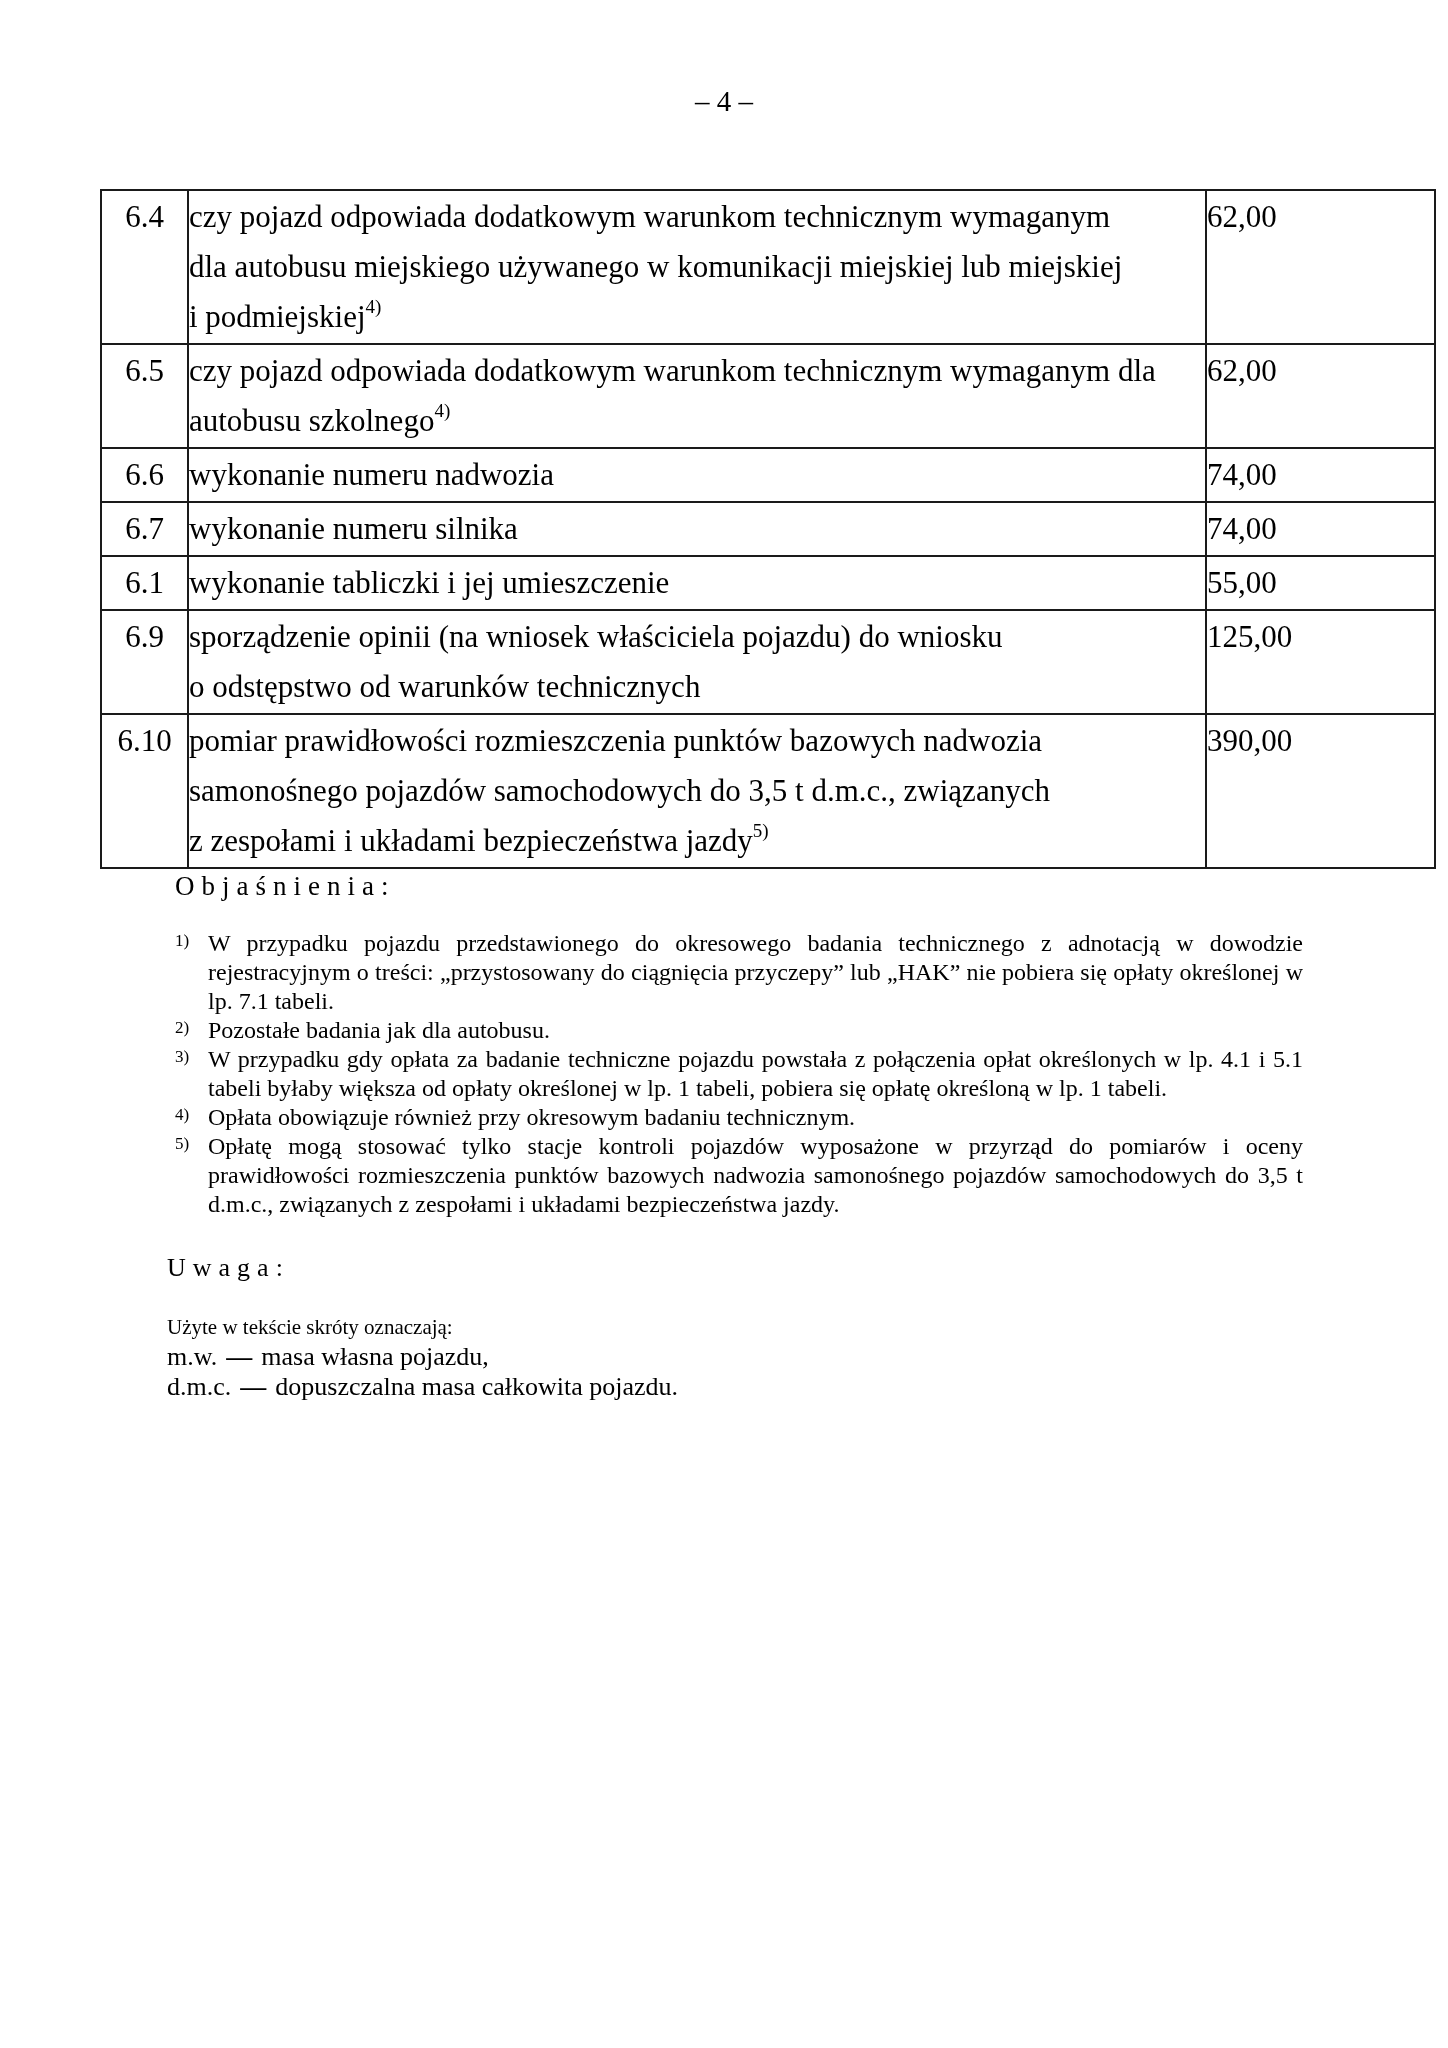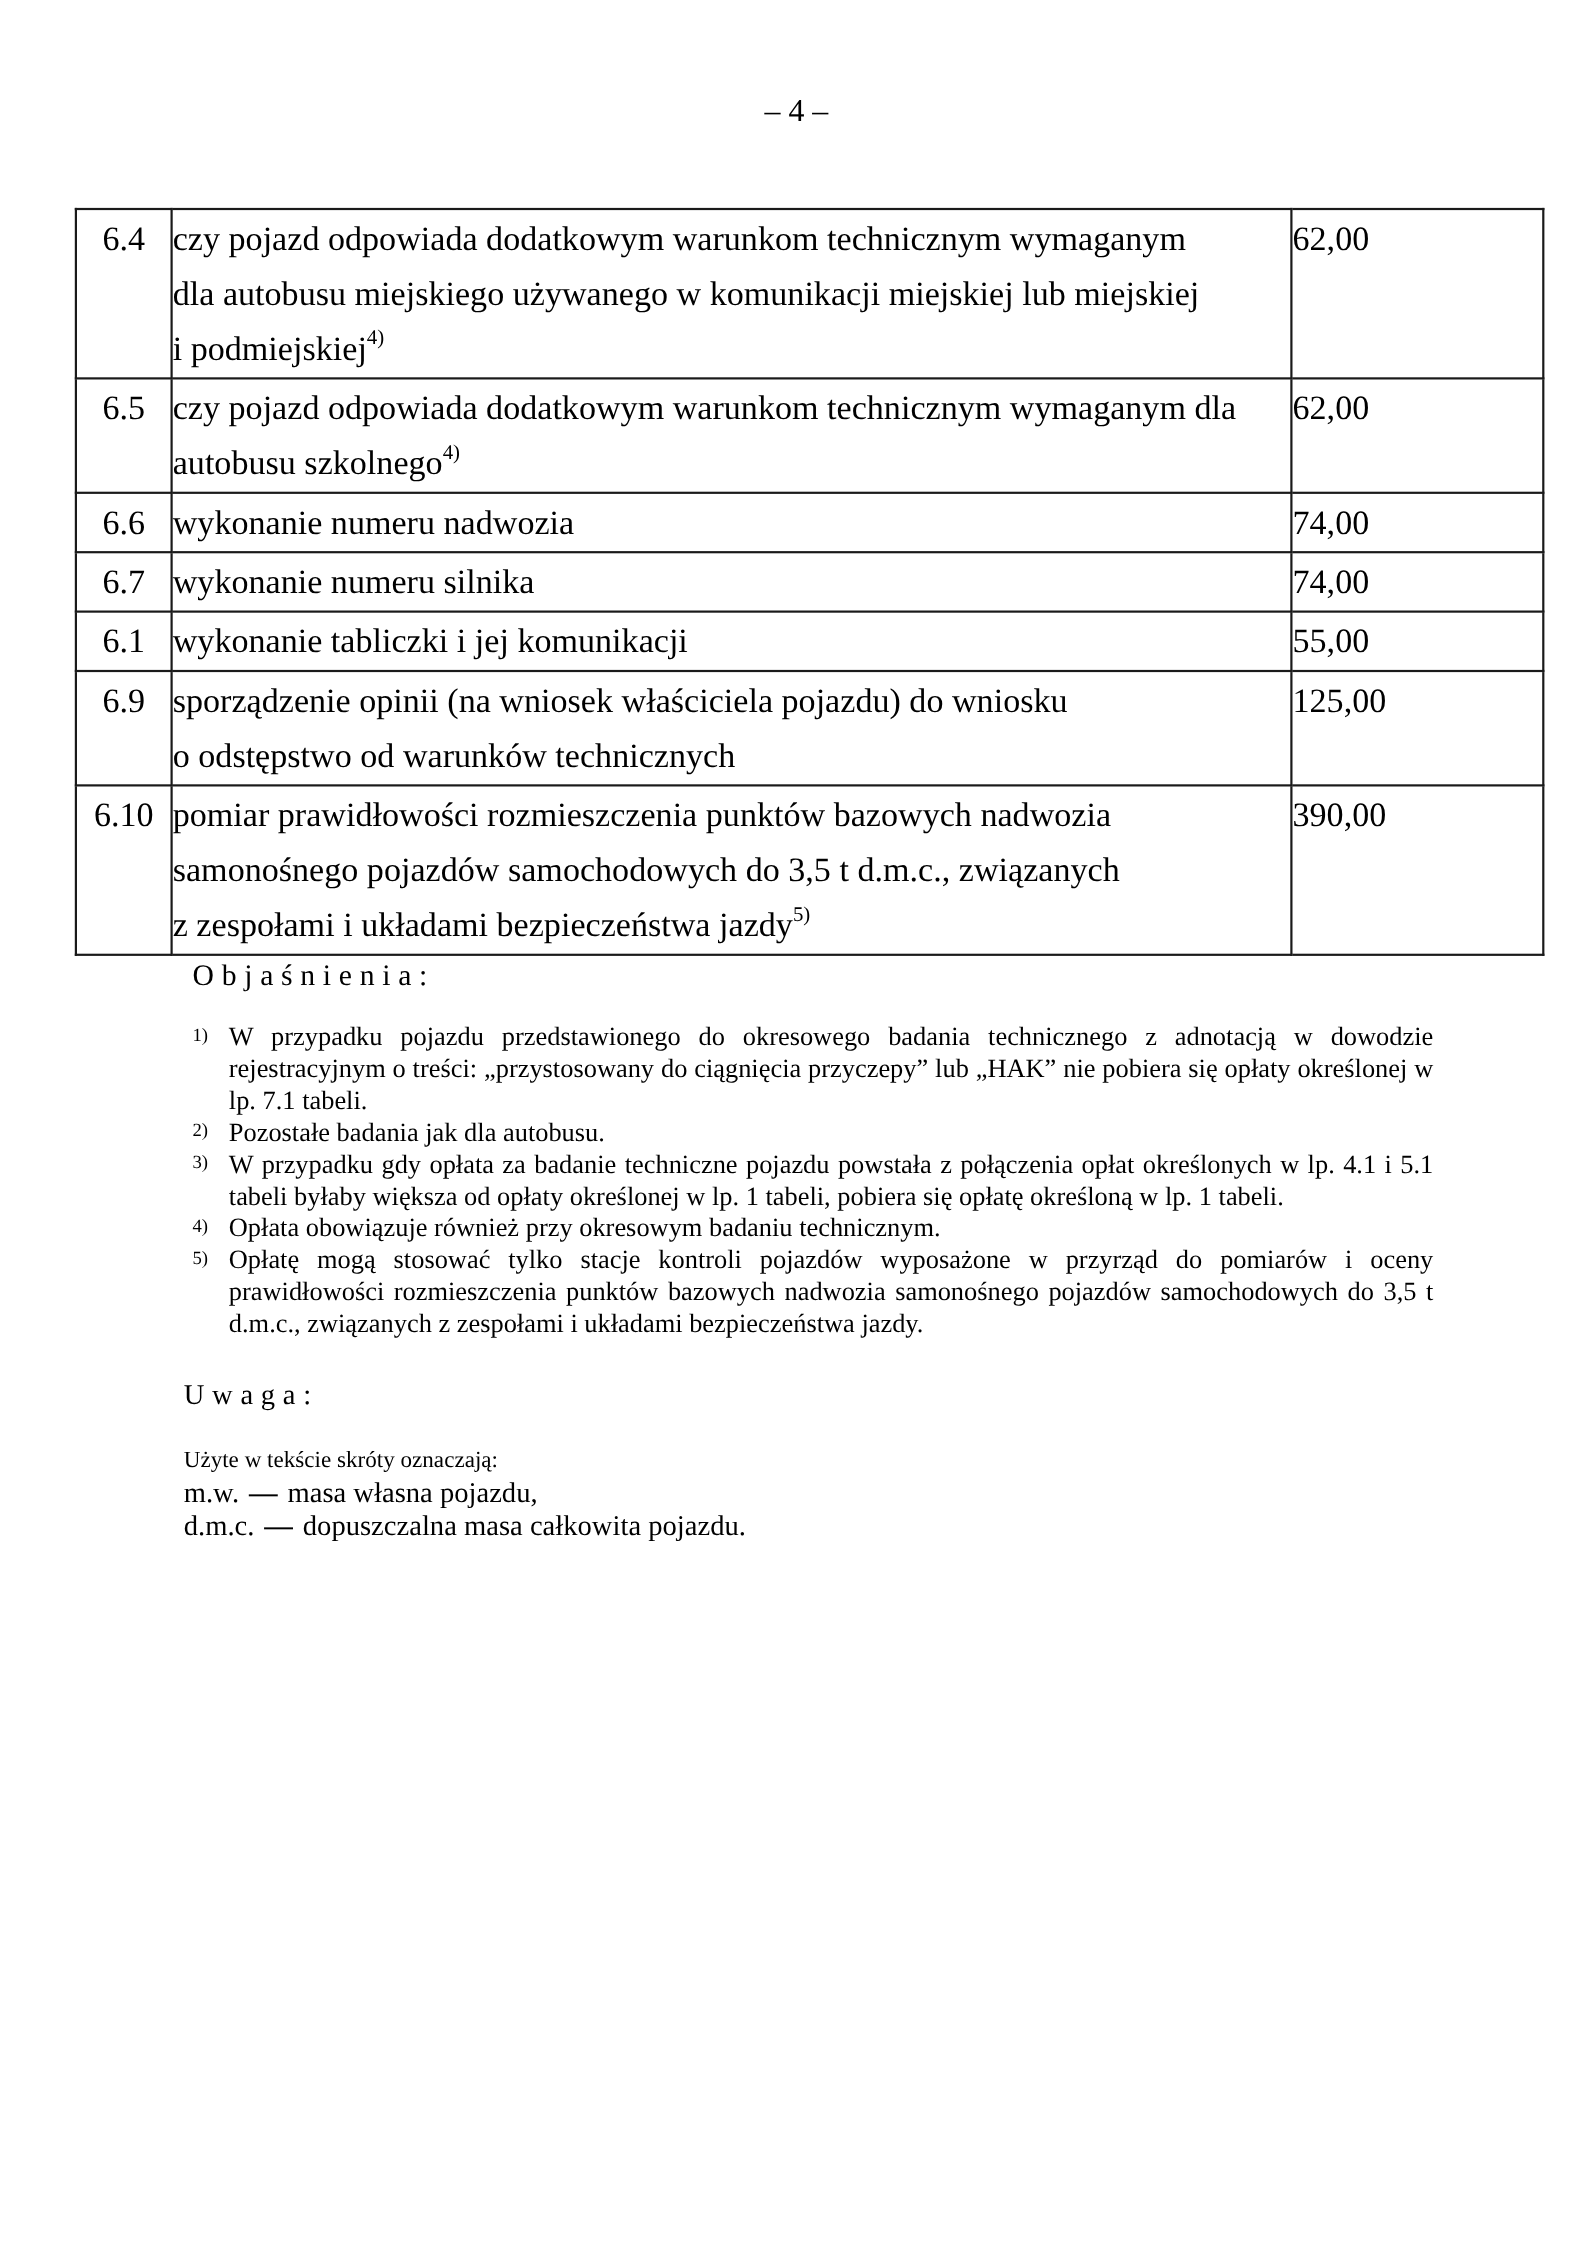--- a/index.html
+++ b/index.html
@@ -18,21 +18,21 @@
   }
   .page-number {
     padding-top: 84px;
     text-align: center;
     font-size: 29px;
     line-height: 34px;
   }
   
   table.fee-table {
     border-collapse: collapse;
-    margin: 71px 0 0 68px;
+    margin: 71px 0 0 100px;
     width: 1334px;
     table-layout: fixed;
   }
   table.fee-table td {
     border: 2px solid #1a1a1a;
     font-size: 31px;
     vertical-align: top;
     padding: 1px 0;
   }
   td.cell-num {
@@ -152,21 +152,21 @@
       <td class="cell-num">6.7</td>
       <td class="cell-desc">
         <div class="dline"><span>wykonanie numeru silnika</span></div>
       </td>
       <td class="cell-price vmiddle">74,00</td>
     </tr>
 
     <tr style="height:52px;">
       <td class="cell-num">6.1</td>
       <td class="cell-desc">
-        <div class="dline"><span>wykonanie tabliczki i jej komunikacji</span></div>
+        <div class="dline"><span>wykonanie tabliczki i jej umieszczenie</span></div>
       </td>
       <td class="cell-price vmiddle">55,00</td>
     </tr>
 
     <tr style="height:92px;">
       <td class="cell-num">6.9</td>
       <td class="cell-desc">
         <div class="dline"><span>sporządzenie opinii (na wniosek właściciela pojazdu) do wniosku</span></div>
         <div class="dline"><span>o odstępstwo od warunków technicznych</span></div>
       </td>

